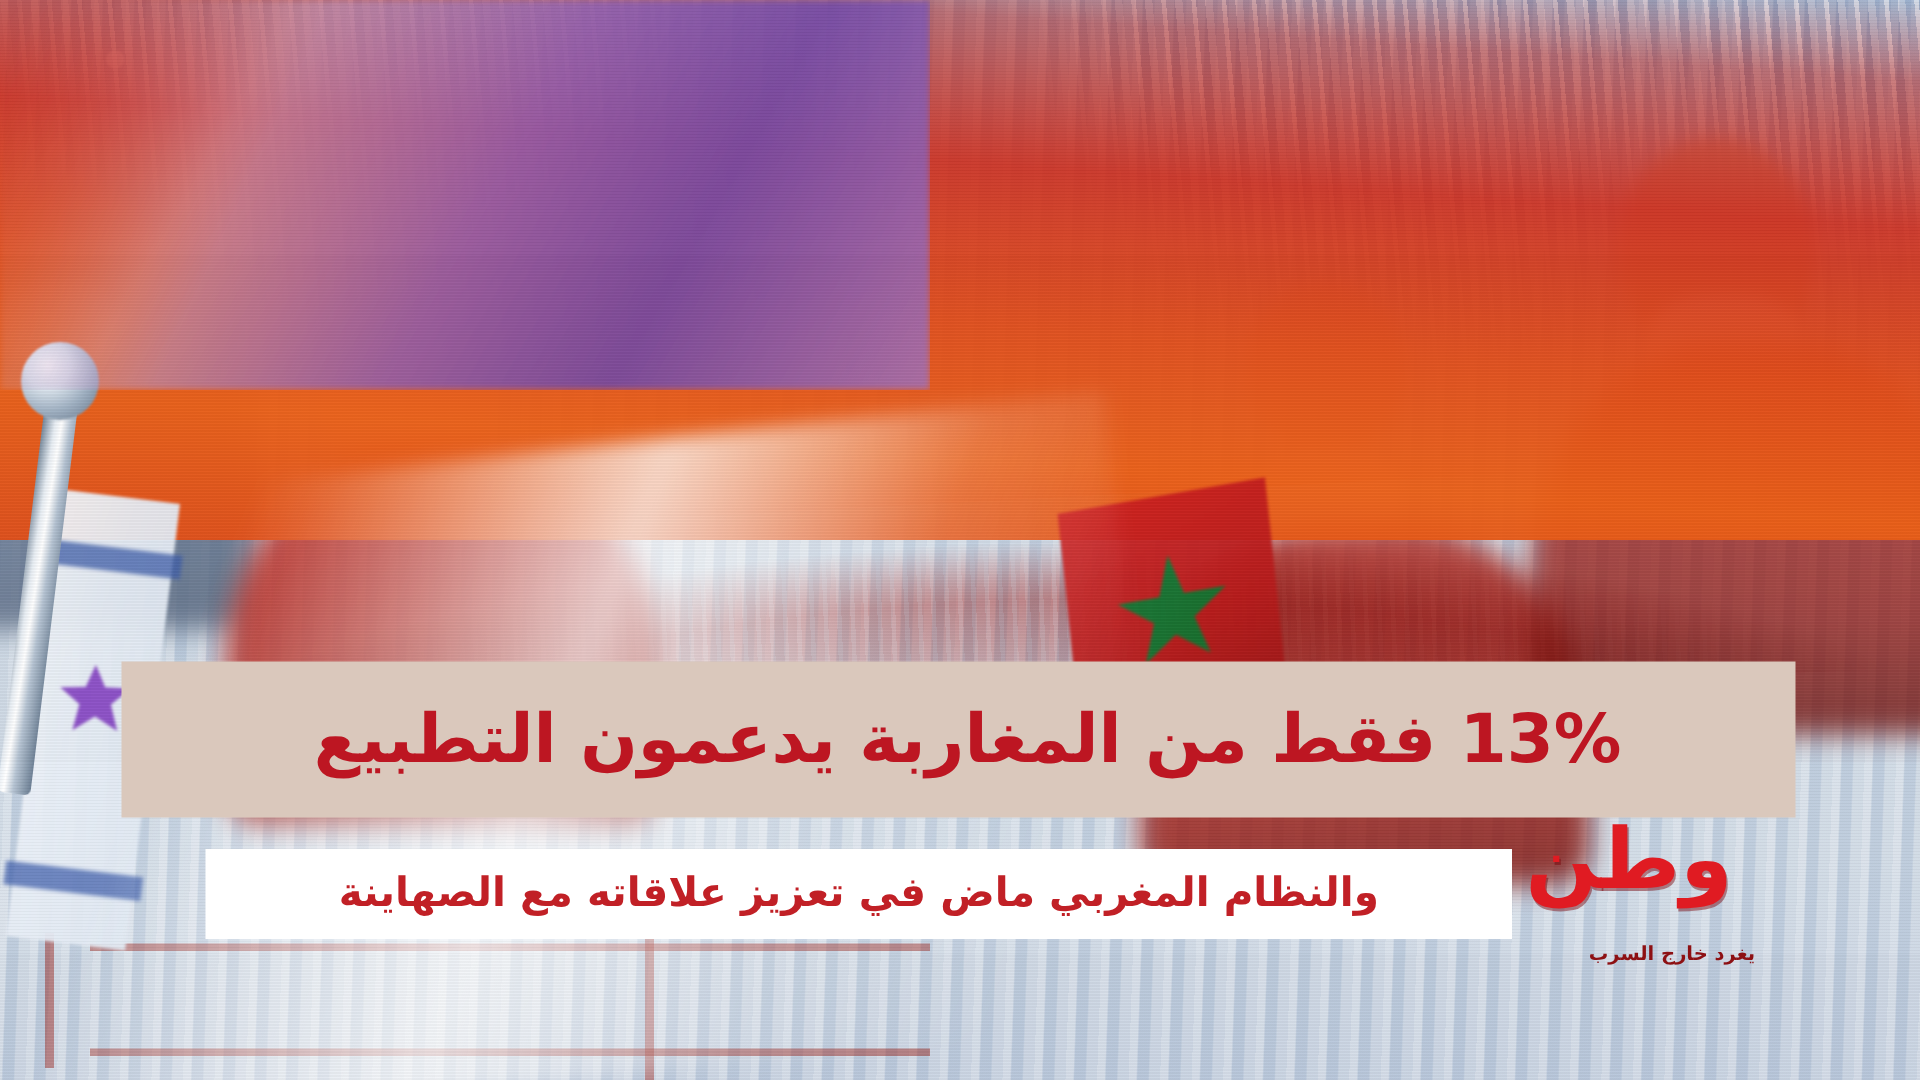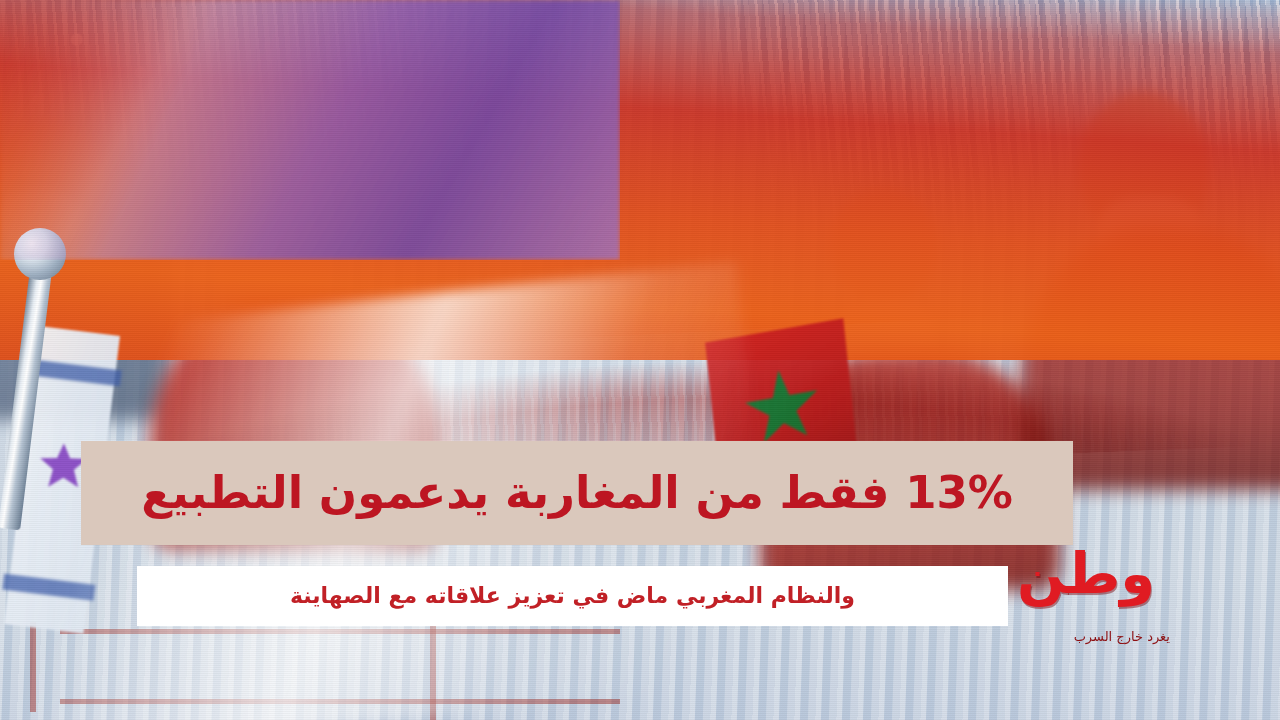--- a/index.html
+++ b/index.html
@@ -166,24 +166,25 @@
   .grain {
     inset: 0;
     background:
       repeating-linear-gradient(0deg, rgba(0,0,0,.035) 0 1px, rgba(255,255,255,.02) 1px 2px);
     pointer-events: none;
   }
 
   
   .headline-bar {
     position: absolute;
-    left: 81px; top: 441px; width: 992px; height: 104px;
+    left: 81px; top: 441px; width: 1104px; height: 104px;
     background: #dac8bc;
     display: flex; align-items: center; justify-content: center;
     direction: rtl;
+    padding-left: 12px;
   }
   .headline-text {
     color: #bd1622;
     font-size: 45px;
     font-weight: 700;
     line-height: 1.05;
     letter-spacing: 0px;
     white-space: nowrap;
     text-align: center;
     direction: rtl;
@@ -192,21 +193,21 @@
 
   .sub-bar {
     position: absolute;
     left: 137px; top: 566px; width: 871px; height: 60px;
     background: #ffffff;
     display: flex; align-items: center; justify-content: center;
     direction: rtl;
   }
   .sub-text {
     color: #c12026;
-    font-size: 22px;
+    font-size: 27px;
     font-weight: 700;
     line-height: 1.05;
     white-space: nowrap;
     direction: rtl;
     unicode-bidi: isolate;
   }
 
   
   .logo {
     position: absolute;
@@ -223,21 +224,21 @@
     letter-spacing: -2px;
     text-shadow: 1px 2px 0 rgba(120,0,6,.45);
     direction: rtl;
     unicode-bidi: isolate;
   }
   .logo-tag {
     position: absolute;
     right: 14px; bottom: 4px;
     color: #8d1013;
     font-size: 13px;
-    font-weight: 400;
+    font-weight: 700;
     letter-spacing: .2px;
     direction: rtl;
     unicode-bidi: isolate;
     white-space: nowrap;
   }
 </style>
 </head>
 <body>
 
 <div id="stage">

